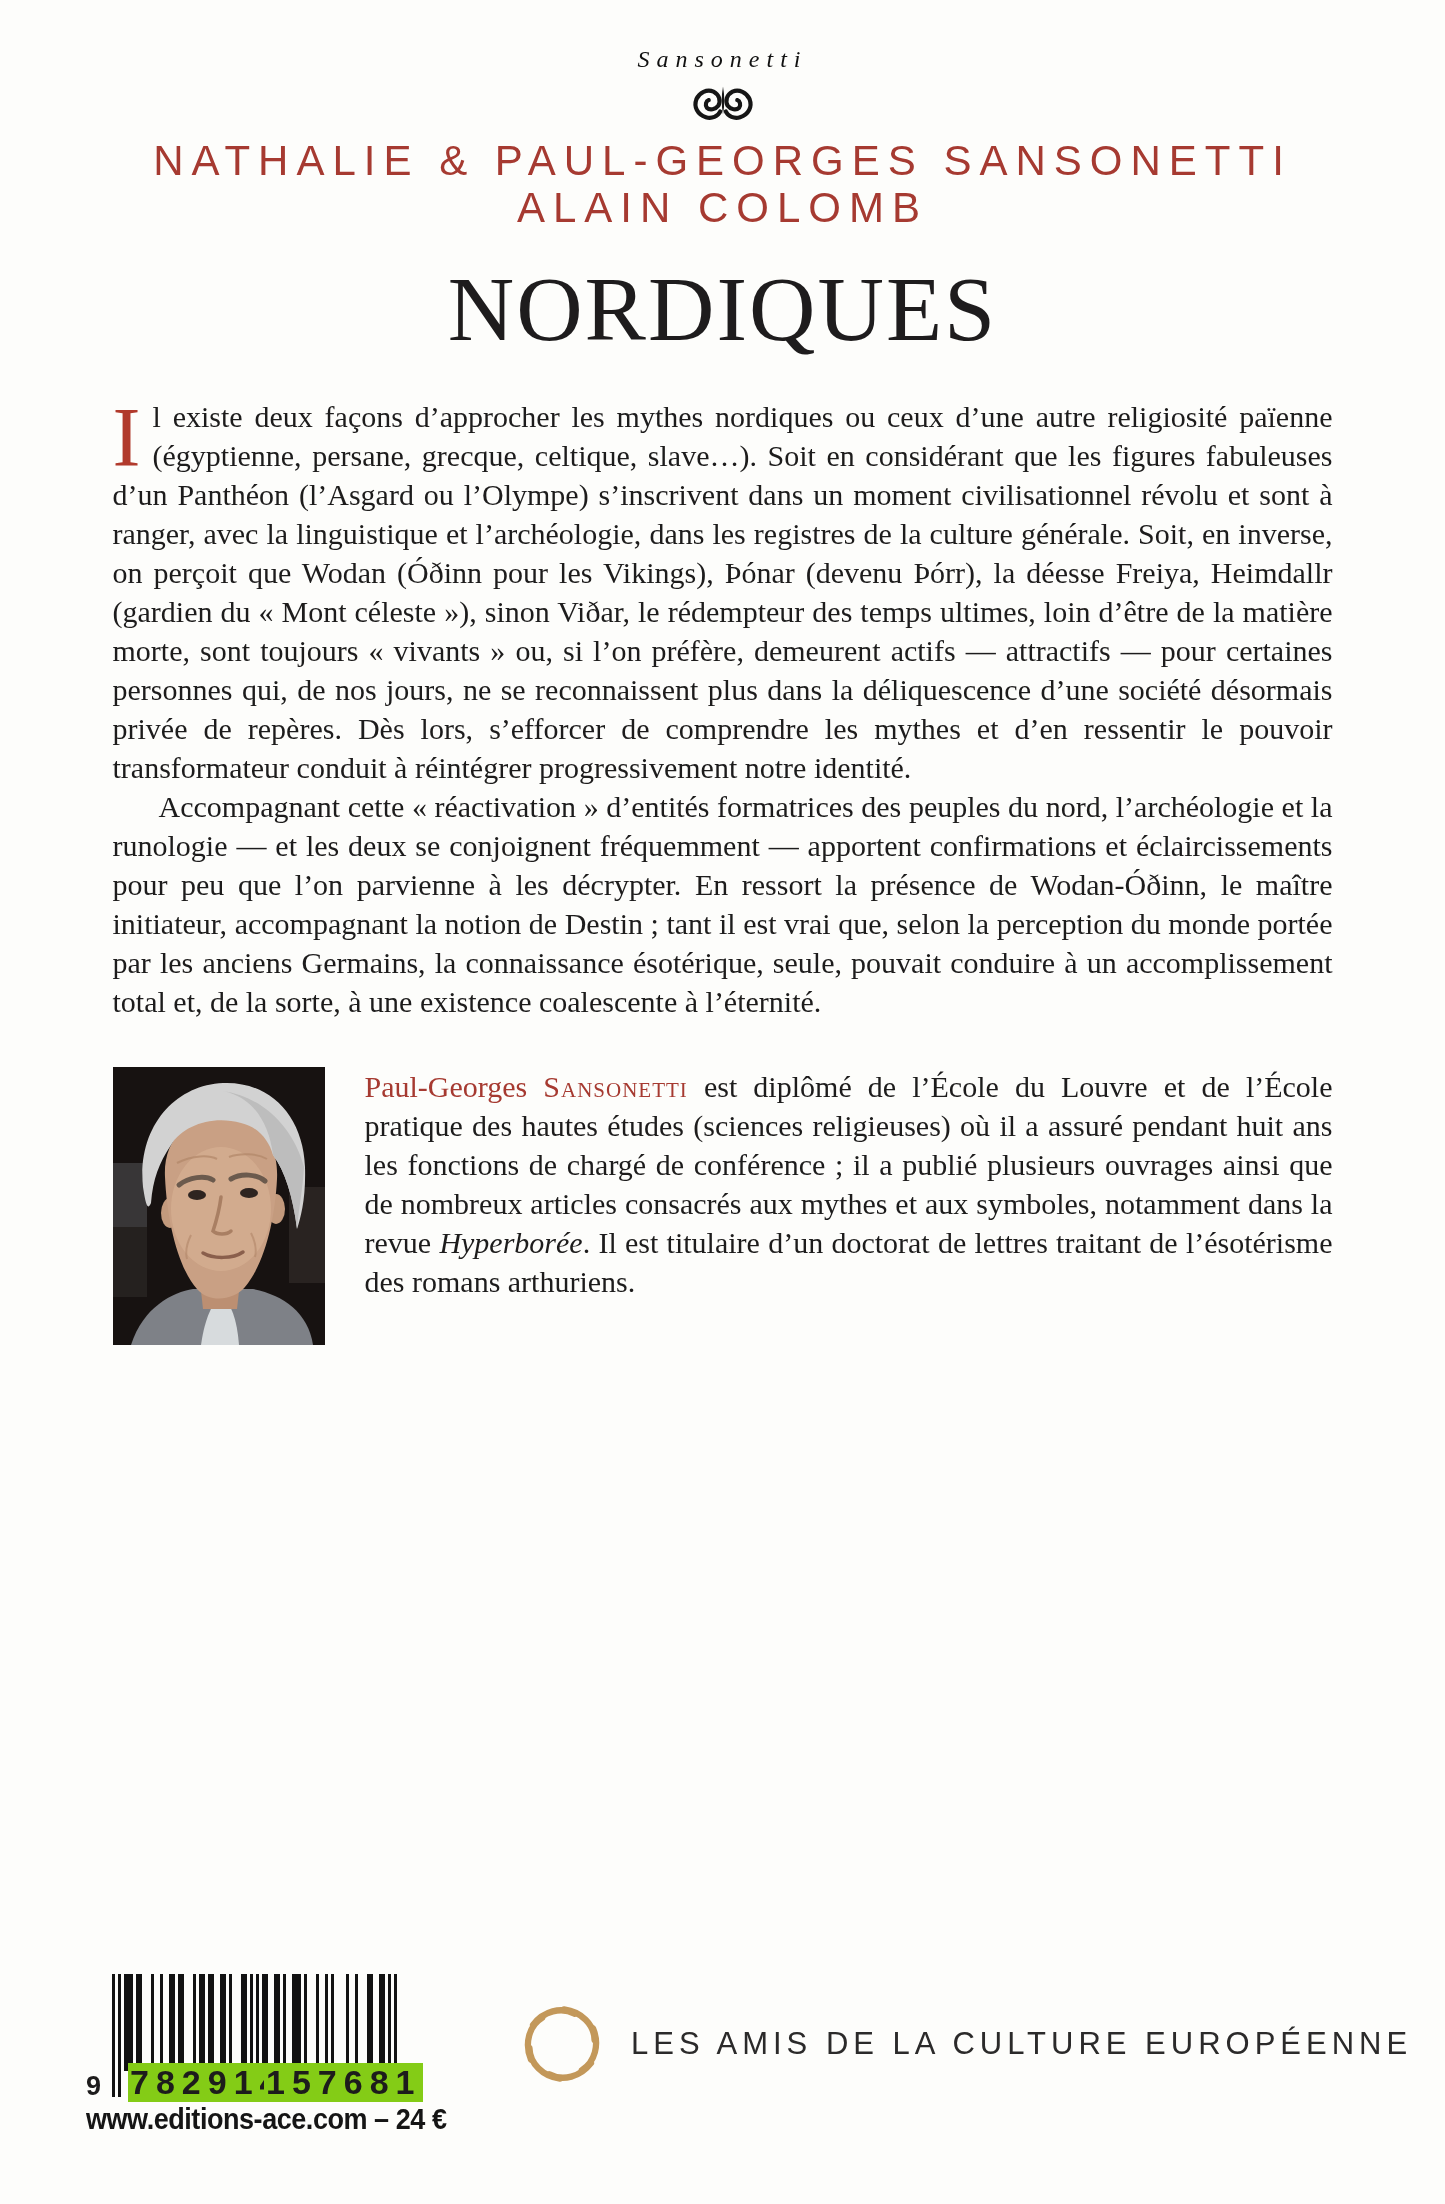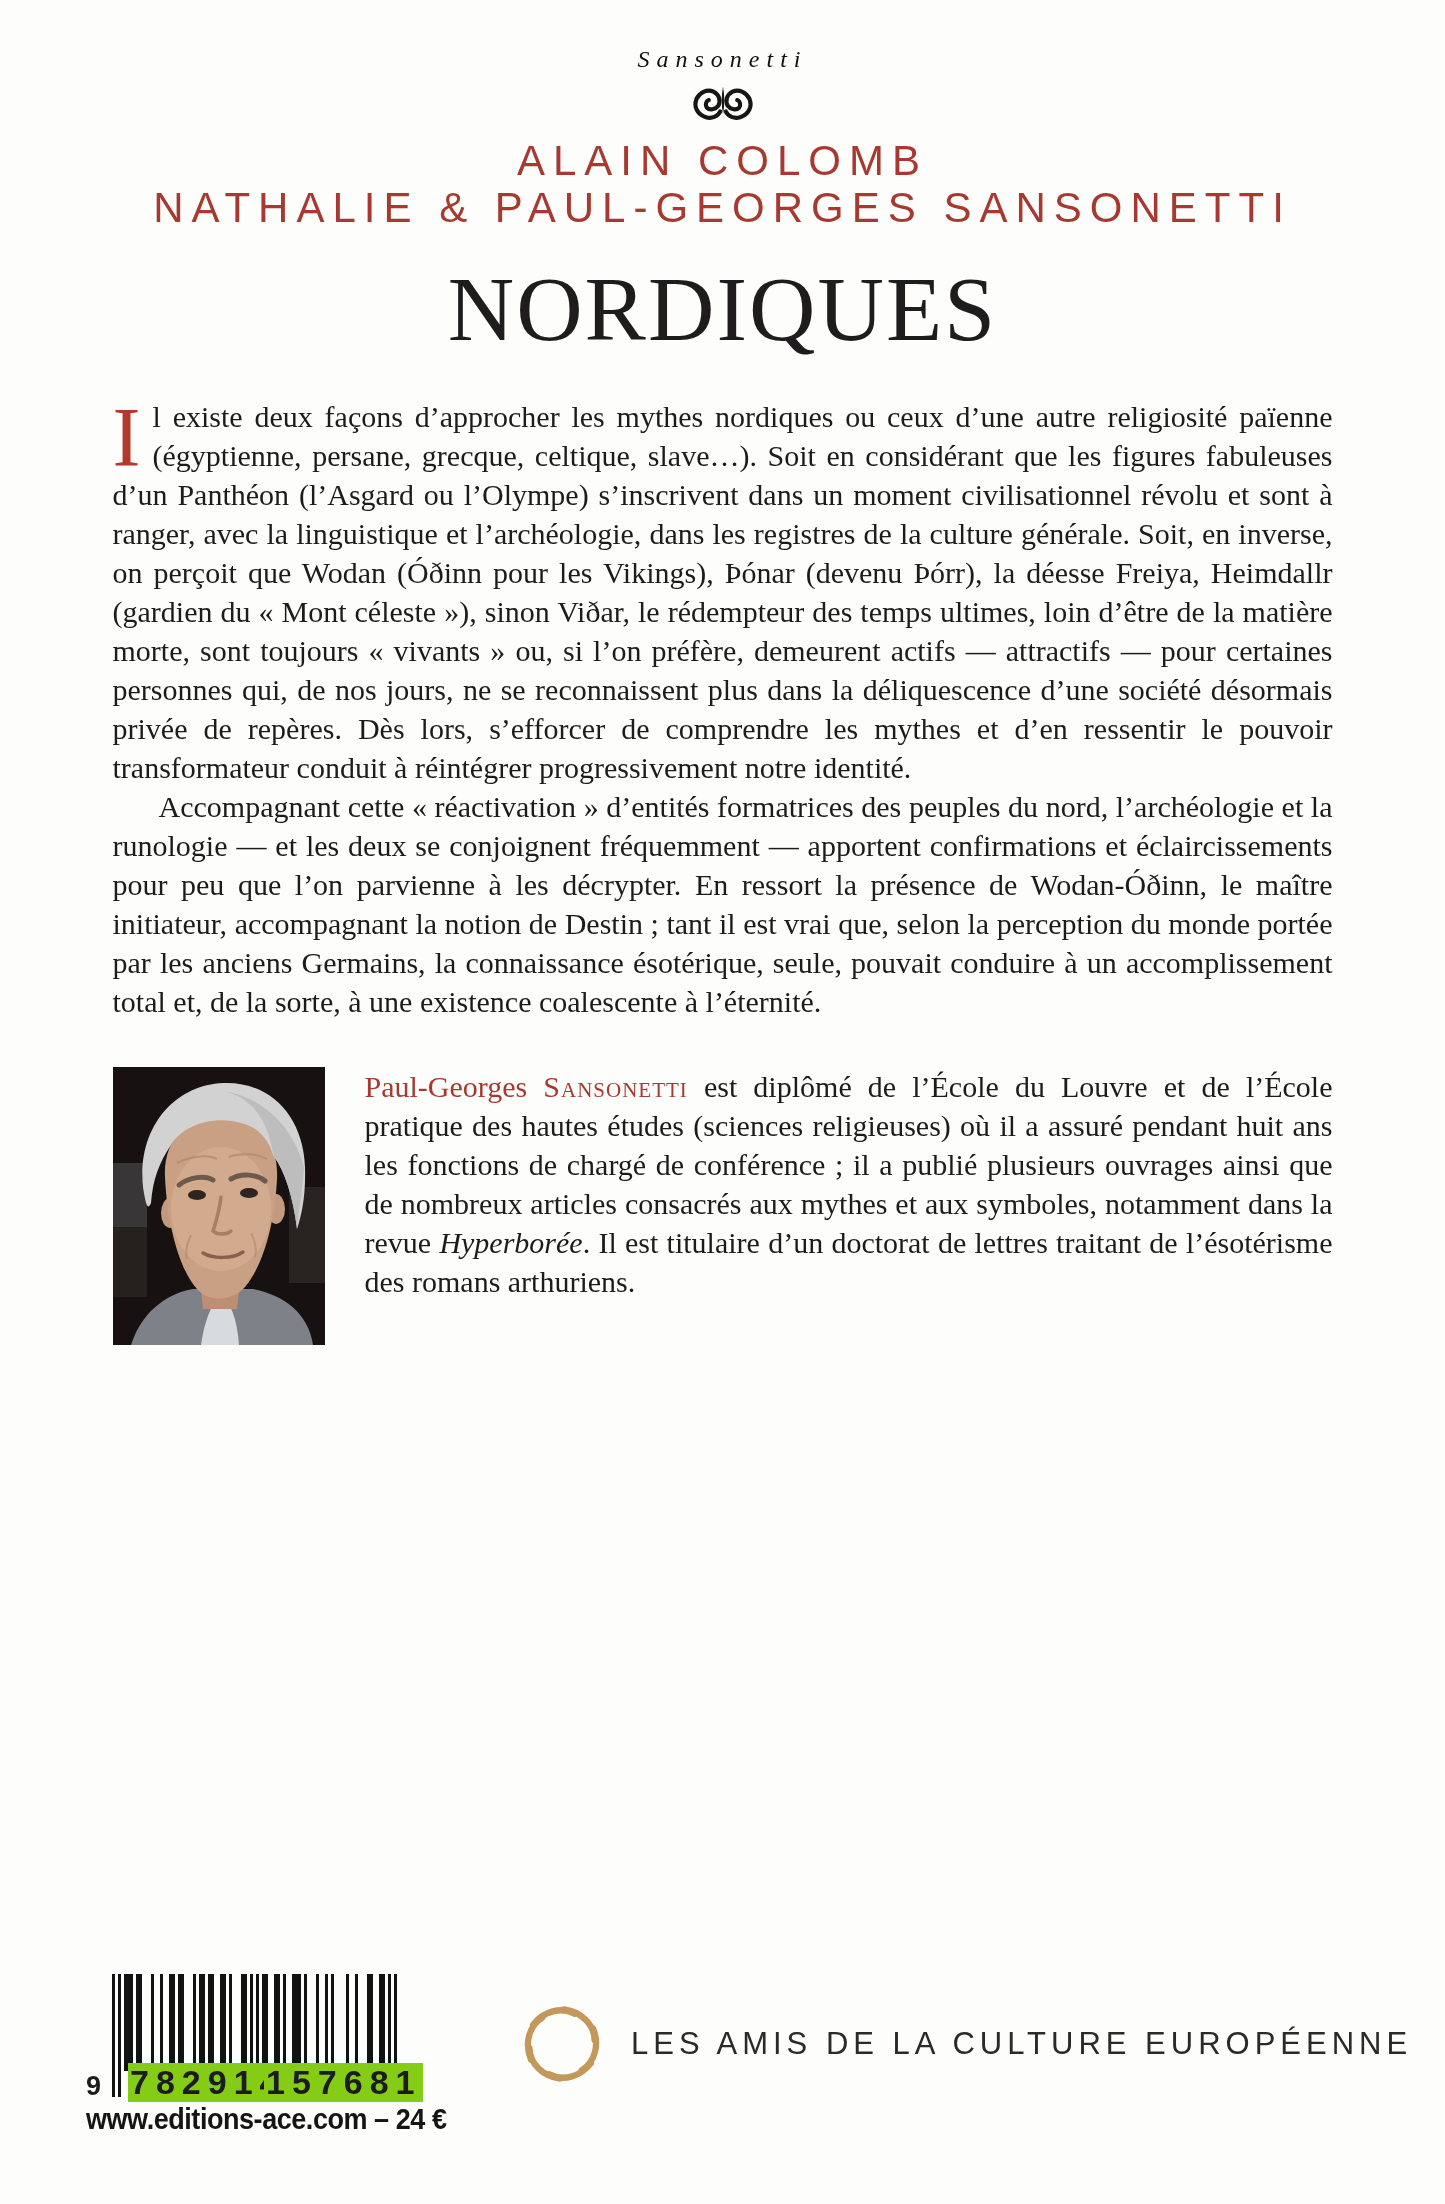--- a/index.html
+++ b/index.html
@@ -102,22 +102,22 @@
       <svg width="80" height="38" viewBox="0 0 76 40" aria-hidden="true">
         <g fill="none" stroke="#161616" stroke-width="4.4" stroke-linecap="round">
           <path d="M35,30 C33,35 26,38 20,36 C11,33 7,25 10,17 C13,10 21,6 28,9 C34,12 36,19 33,24 C30,28 24,29 21,26 C19,23 20,19 23,18"></path>
           <path d="M35,30 C33,35 26,38 20,36 C11,33 7,25 10,17 C13,10 21,6 28,9 C34,12 36,19 33,24 C30,28 24,29 21,26 C19,23 20,19 23,18" transform="translate(76,0) scale(-1,1)"></path>
         </g>
         <path d="M38,4 C36.2,13 36.2,24 38,33 C39.8,24 39.8,13 38,4 Z" fill="#161616"></path>
       </svg>
     </div>
 
     <div class="authors">
+      <div>NATHALIE &amp; PAUL-GEORGES SANSONETTI</div>
       <div>ALAIN COLOMB</div>
-      <div>NATHALIE &amp; PAUL-GEORGES SANSONETTI</div>
     </div>
 
     <div class="book-title">
       <div>NORDIQUES</div>
     </div>
   </div>
 
   <div class="synopsis">
     <p style="margin:0;"><span class="dropcap">I</span><span>l existe deux façons d’approcher les mythes nordiques ou ceux d’une autre religiosité païenne (égyptienne, persane, grecque, celtique, slave…). Soit en considérant que les figures fabuleuses d’un Panthéon (l’Asgard ou l’Olympe) s’inscrivent dans un moment civilisationnel révolu et sont à ranger, avec la linguistique et l’archéologie, dans les registres de la culture générale. Soit, en inverse, on perçoit que Wodan (Óðinn pour les Vikings), Þónar (devenu Þórr), la déesse Freiya, Heimdallr (gardien du « Mont céleste »), sinon Viðar, le rédempteur des temps ultimes, loin d’être de la matière morte, sont toujours « vivants » ou, si l’on préfère, demeurent actifs — attractifs — pour certaines personnes qui, de nos jours, ne se reconnaissent plus dans la déliquescence d’une société désormais privée de repères. Dès lors, s’efforcer de comprendre les mythes et d’en ressentir le pouvoir transformateur conduit à réintégrer progressivement notre identité.</span></p>
     <p class="para2" style="margin:0;">Accompagnant cette « réactivation » d’entités formatrices des peuples du nord, l’archéologie et la runologie — et les deux se conjoignent fréquemment — apportent confirmations et éclaircissements pour peu que l’on parvienne à les décrypter. En ressort la présence de Wodan-Óðinn, le maître initiateur, accompagnant la notion de Destin ; tant il est vrai que, selon la perception du monde portée par les anciens Germains, la connaissance ésotérique, seule,  pouvait conduire à un accomplissement total et, de la sorte, à une existence coalescente à l’éternité.</p>

